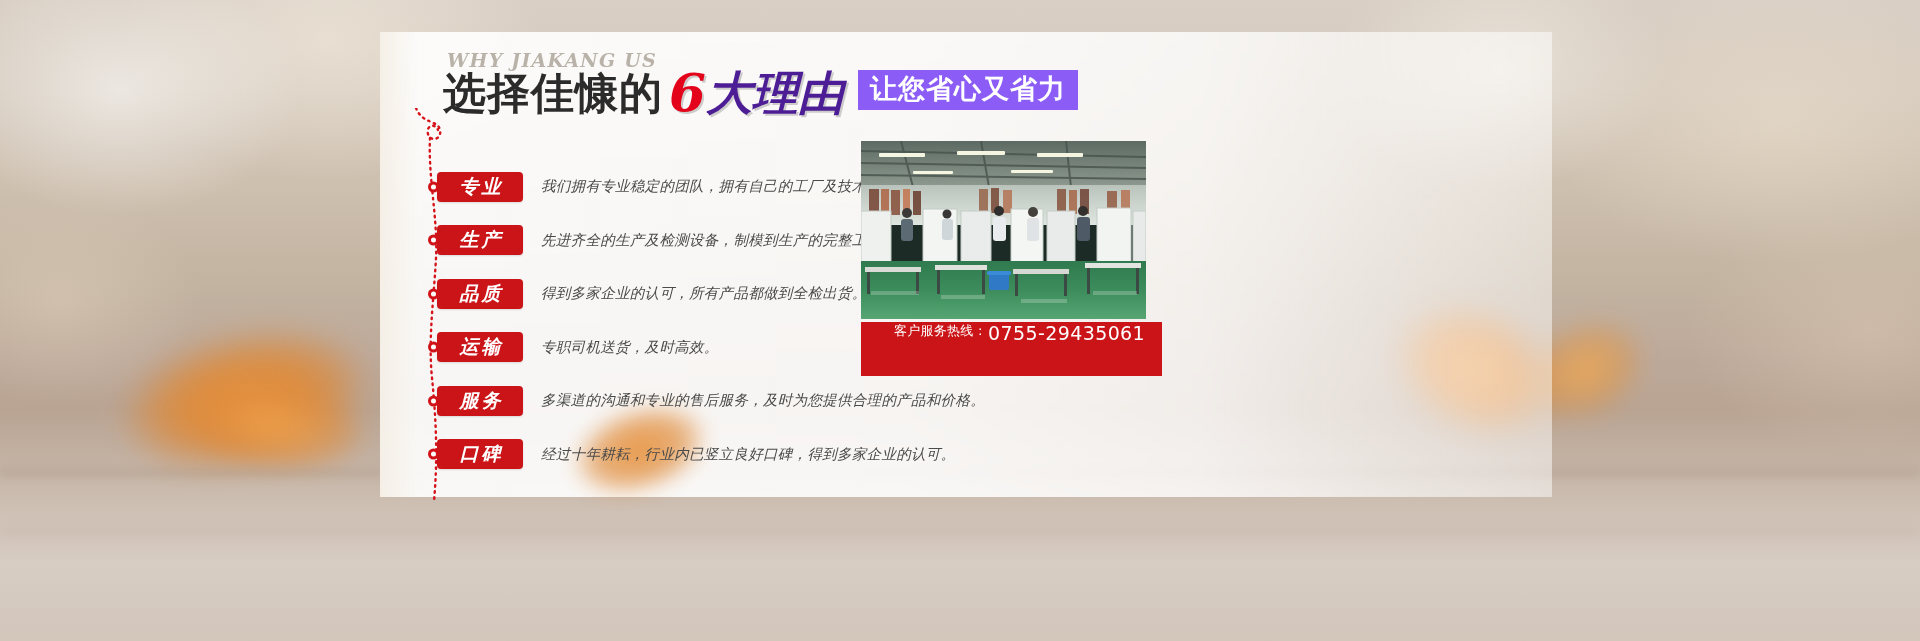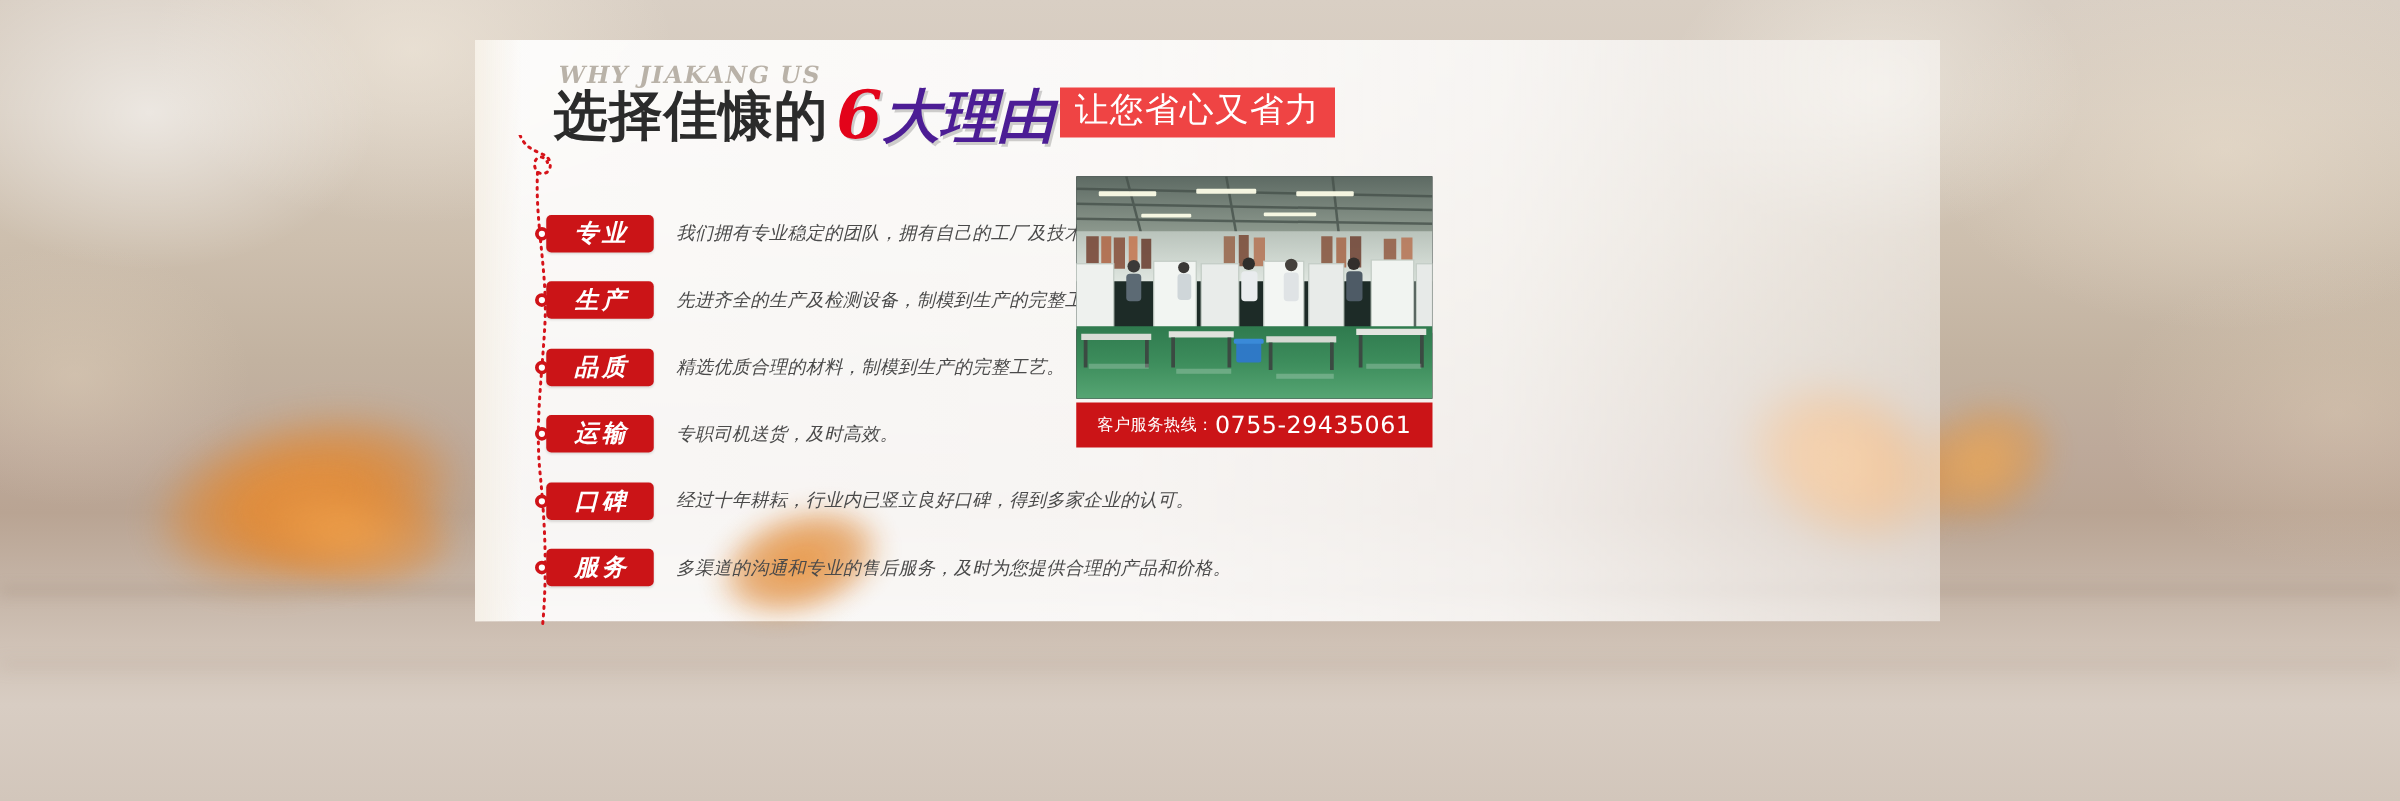--- a/index.html
+++ b/index.html
@@ -182,27 +182,27 @@
     color: #4c1d95;
     font-style: italic;
     letter-spacing: 0px;
     line-height: 1;
     position: relative;
     top: 2px;
     text-shadow: 2px 2px 0 rgba(0,0,0,.18);
   }
   .heading-dark {
     display: inline-block;
-    background: #ef4444;
+    background: #8b5cf6;
     color: #ffffff;
     font-size: 27px;
-    font-weight: 400;
+    font-weight: 700;
     letter-spacing: 1px;
     padding: 5px 12px 7px 12px;
-    margin-left: 4px;
+    margin-left: 14px;
     position: relative;
     top: -4px;
     line-height: 1.05;
   }
 
   
   .connector {
     position: absolute;
     left: 408px;
     top: 108px;
@@ -273,27 +273,28 @@
     background: #1d2b27;
   }
   .photo svg { display: block; }
 
   
   .hotline {
     position: absolute;
     left: 861px;
     top: 322px;
     width: 285px;
-    height: 36px;
+    height: 54px;
     background: #cb1417;
     display: flex;
-    align-items: center;
+    align-items: flex-start;
     justify-content: center;
     color: #ffffff;
     white-space: nowrap;
+    padding-left: 16px;
   }
   .hotline-label {
     font-size: 13px;
     letter-spacing: .3px;
   }
   .hotline-number {
     font-size: 19px;
     font-weight: 500;
     letter-spacing: .4px;
     margin-left: 1px;
@@ -340,36 +341,36 @@
       <span class="desc">我们拥有专业稳定的团队，拥有自己的工厂及技术。</span>
     </div>
     <div class="row">
       <span class="row-dot"></span>
       <span class="tag">生产</span>
       <span class="desc">先进齐全的生产及检测设备，制模到生产的完整工艺。</span>
     </div>
     <div class="row">
       <span class="row-dot"></span>
       <span class="tag">品质</span>
-      <span class="desc">精选优质合理的材料，制模到生产的完整工艺。</span>
+      <span class="desc">得到多家企业的认可，所有产品都做到全检出货。</span>
     </div>
     <div class="row">
       <span class="row-dot"></span>
       <span class="tag">运输</span>
       <span class="desc">专职司机送货，及时高效。</span>
     </div>
     <div class="row">
       <span class="row-dot"></span>
+      <span class="tag">服务</span>
+      <span class="desc">多渠道的沟通和专业的售后服务，及时为您提供合理的产品和价格。</span>
+    </div>
+    <div class="row">
+      <span class="row-dot"></span>
       <span class="tag">口碑</span>
       <span class="desc">经过十年耕耘，行业内已竖立良好口碑，得到多家企业的认可。</span>
-    </div>
-    <div class="row">
-      <span class="row-dot"></span>
-      <span class="tag">服务</span>
-      <span class="desc">多渠道的沟通和专业的售后服务，及时为您提供合理的产品和价格。</span>
     </div>
   </div>
 
   <div class="photo">
     <svg width="285" height="178" viewBox="0 0 285 178">
       <defs>
         <linearGradient id="ceil" x1="0" y1="0" x2="0" y2="1">
           <stop offset="0" stop-color="#5d6a63"></stop>
           <stop offset="1" stop-color="#8e9a8f"></stop>
         </linearGradient>

